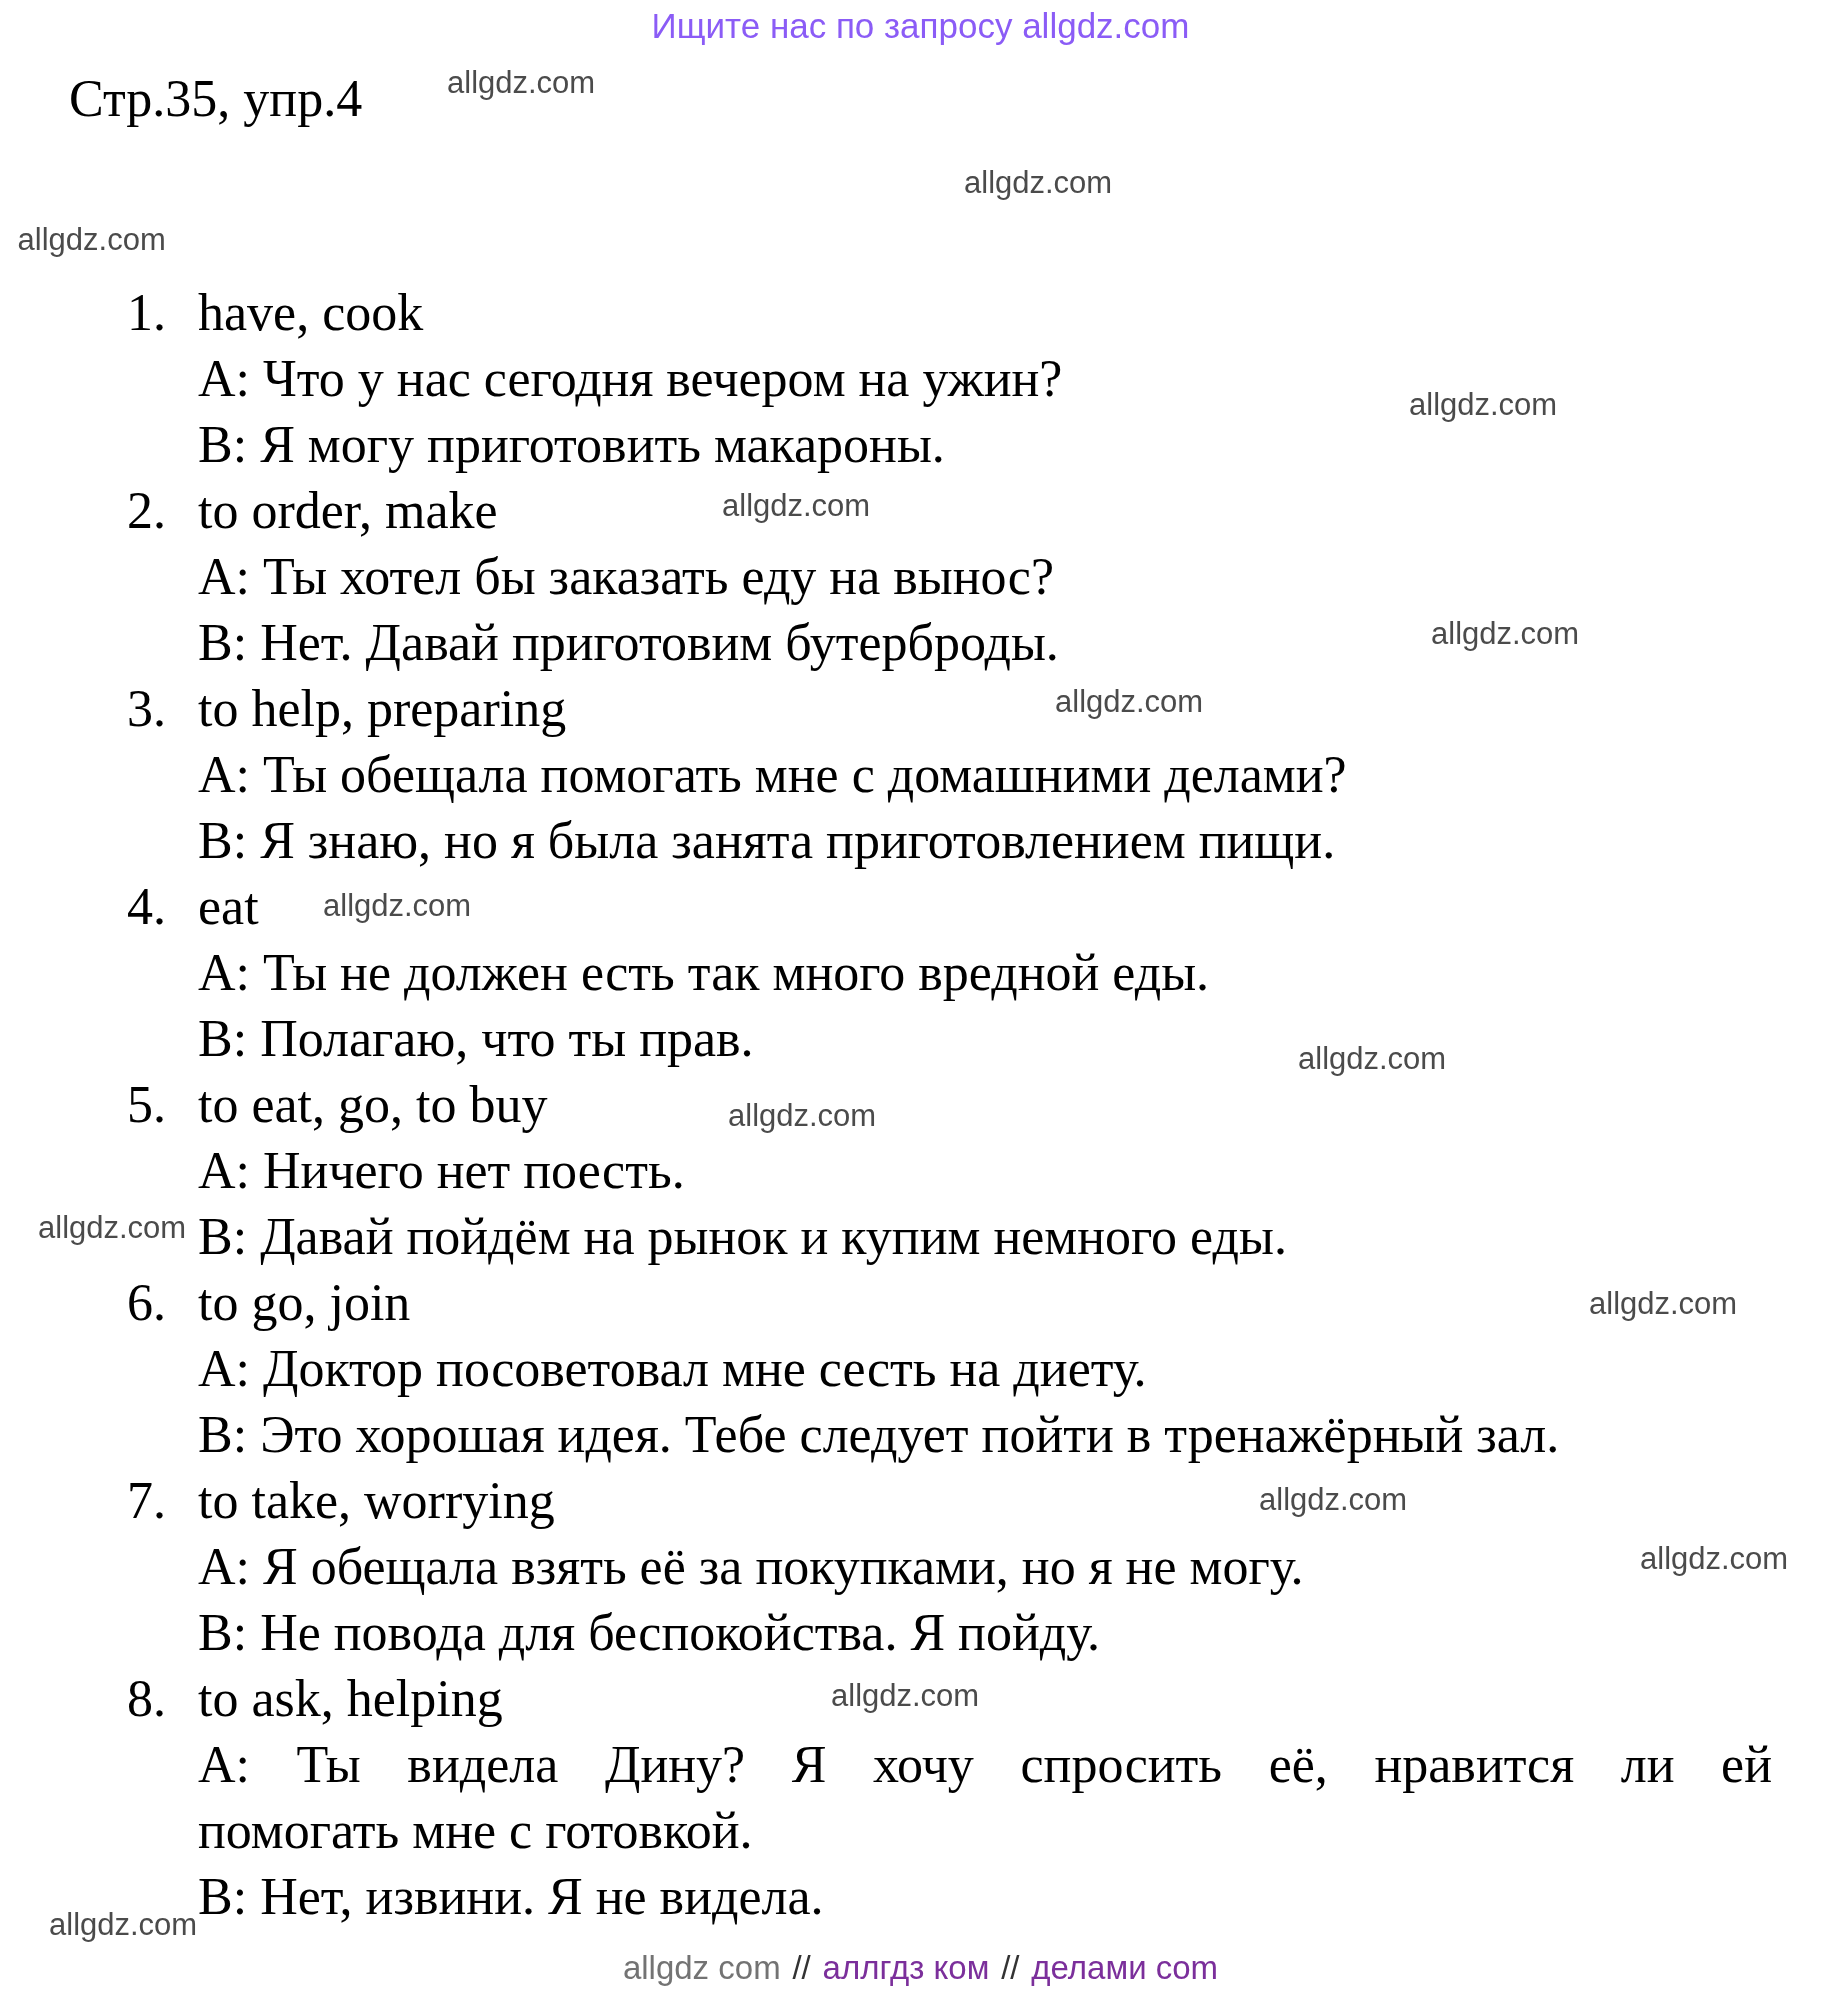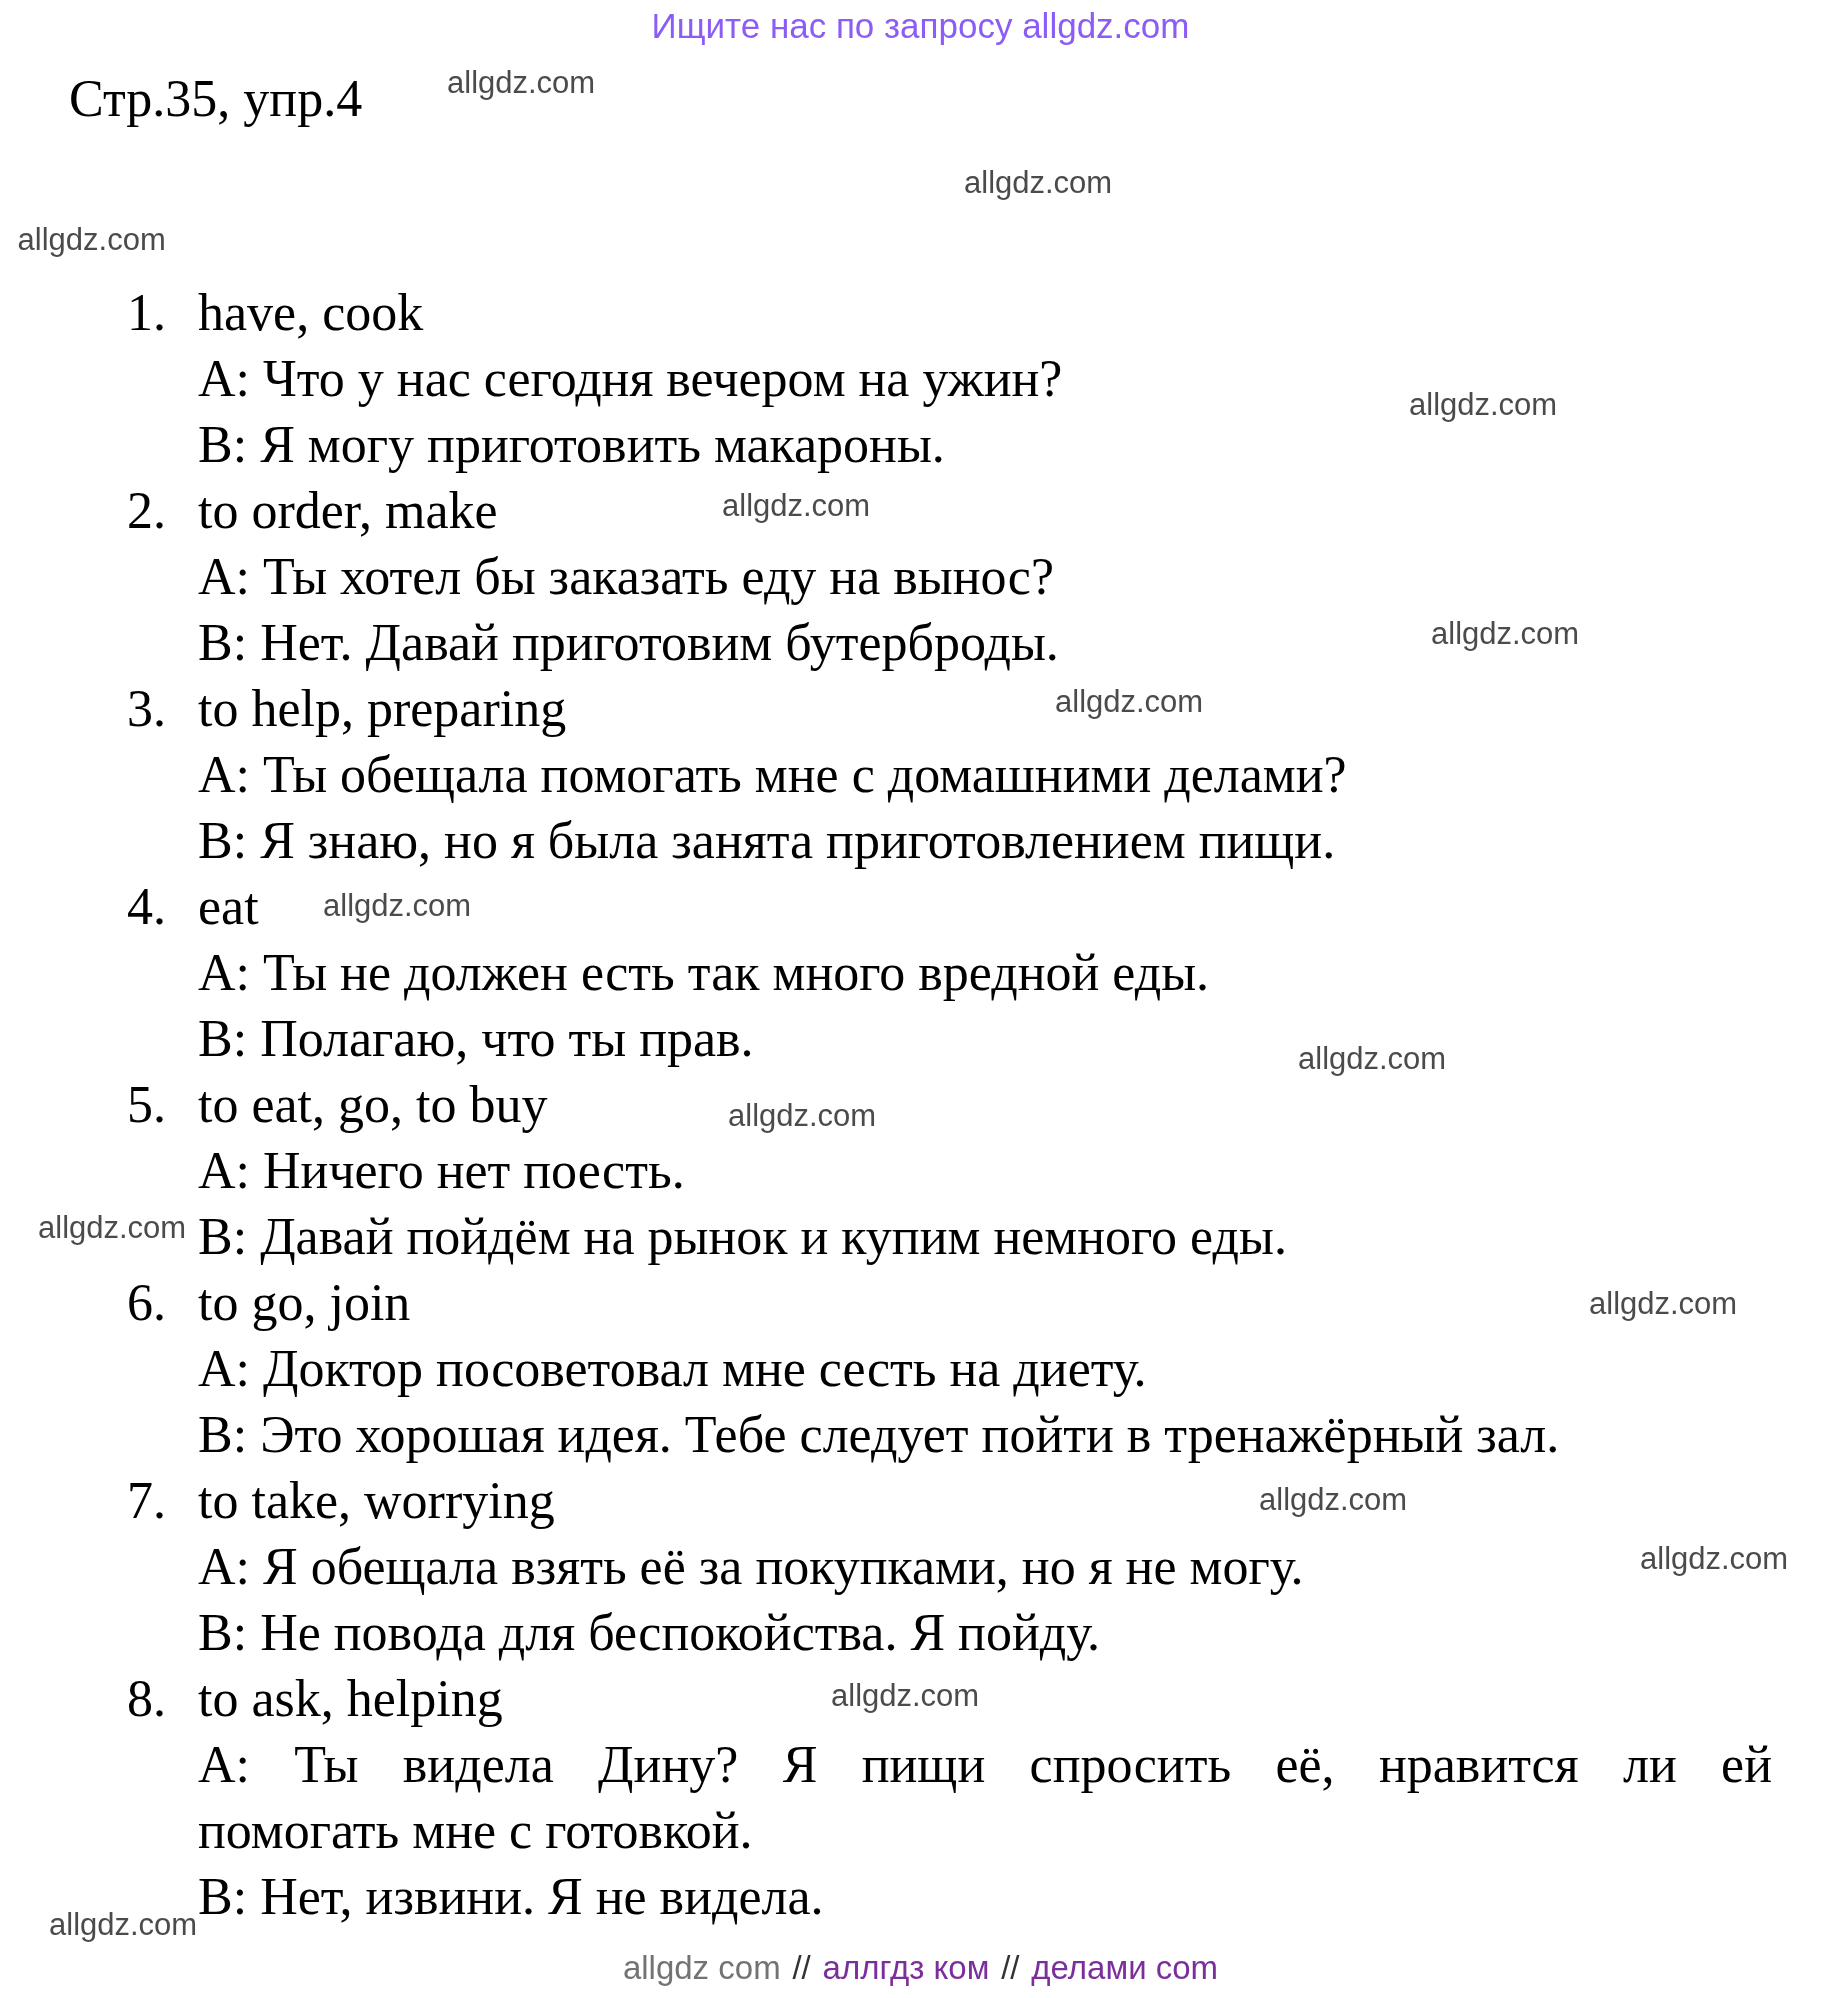--- a/index.html
+++ b/index.html
@@ -112,21 +112,21 @@
 
     <div class="line wline"><span class="num">6.</span><span>to go, join</span></div>
     <div class="line ab">А: Доктор посоветовал мне сесть на диету.</div>
     <div class="line ab">В: Это хорошая идея. Тебе следует пойти в тренажёрный зал.</div>
 
     <div class="line wline"><span class="num">7.</span><span>to take, worrying</span></div>
     <div class="line ab">А: Я обещала взять её за покупками, но я не могу.</div>
     <div class="line ab">В: Не повода для беспокойства. Я пойду.</div>
 
     <div class="line wline"><span class="num">8.</span><span>to ask, helping</span></div>
-    <div class="jline">А: Ты видела Дину? Я пищи спросить её, нравится ли ей</div>
+    <div class="jline">А: Ты видела Дину? Я хочу спросить её, нравится ли ей</div>
     <div class="line ab">помогать мне с готовкой.</div>
     <div class="line ab">В: Нет, извини. Я не видела.</div>
 
   </div>
 
   <span class="wm" style="left:447px;top:65px">allgdz.com</span>
   <span class="wm" style="left:964px;top:165px">allgdz.com</span>
   <span class="wm" style="left:17.6px;top:222px">allgdz.com</span>
   <span class="wm" style="left:1409px;top:387px">allgdz.com</span>
   <span class="wm" style="left:722px;top:488px">allgdz.com</span>

